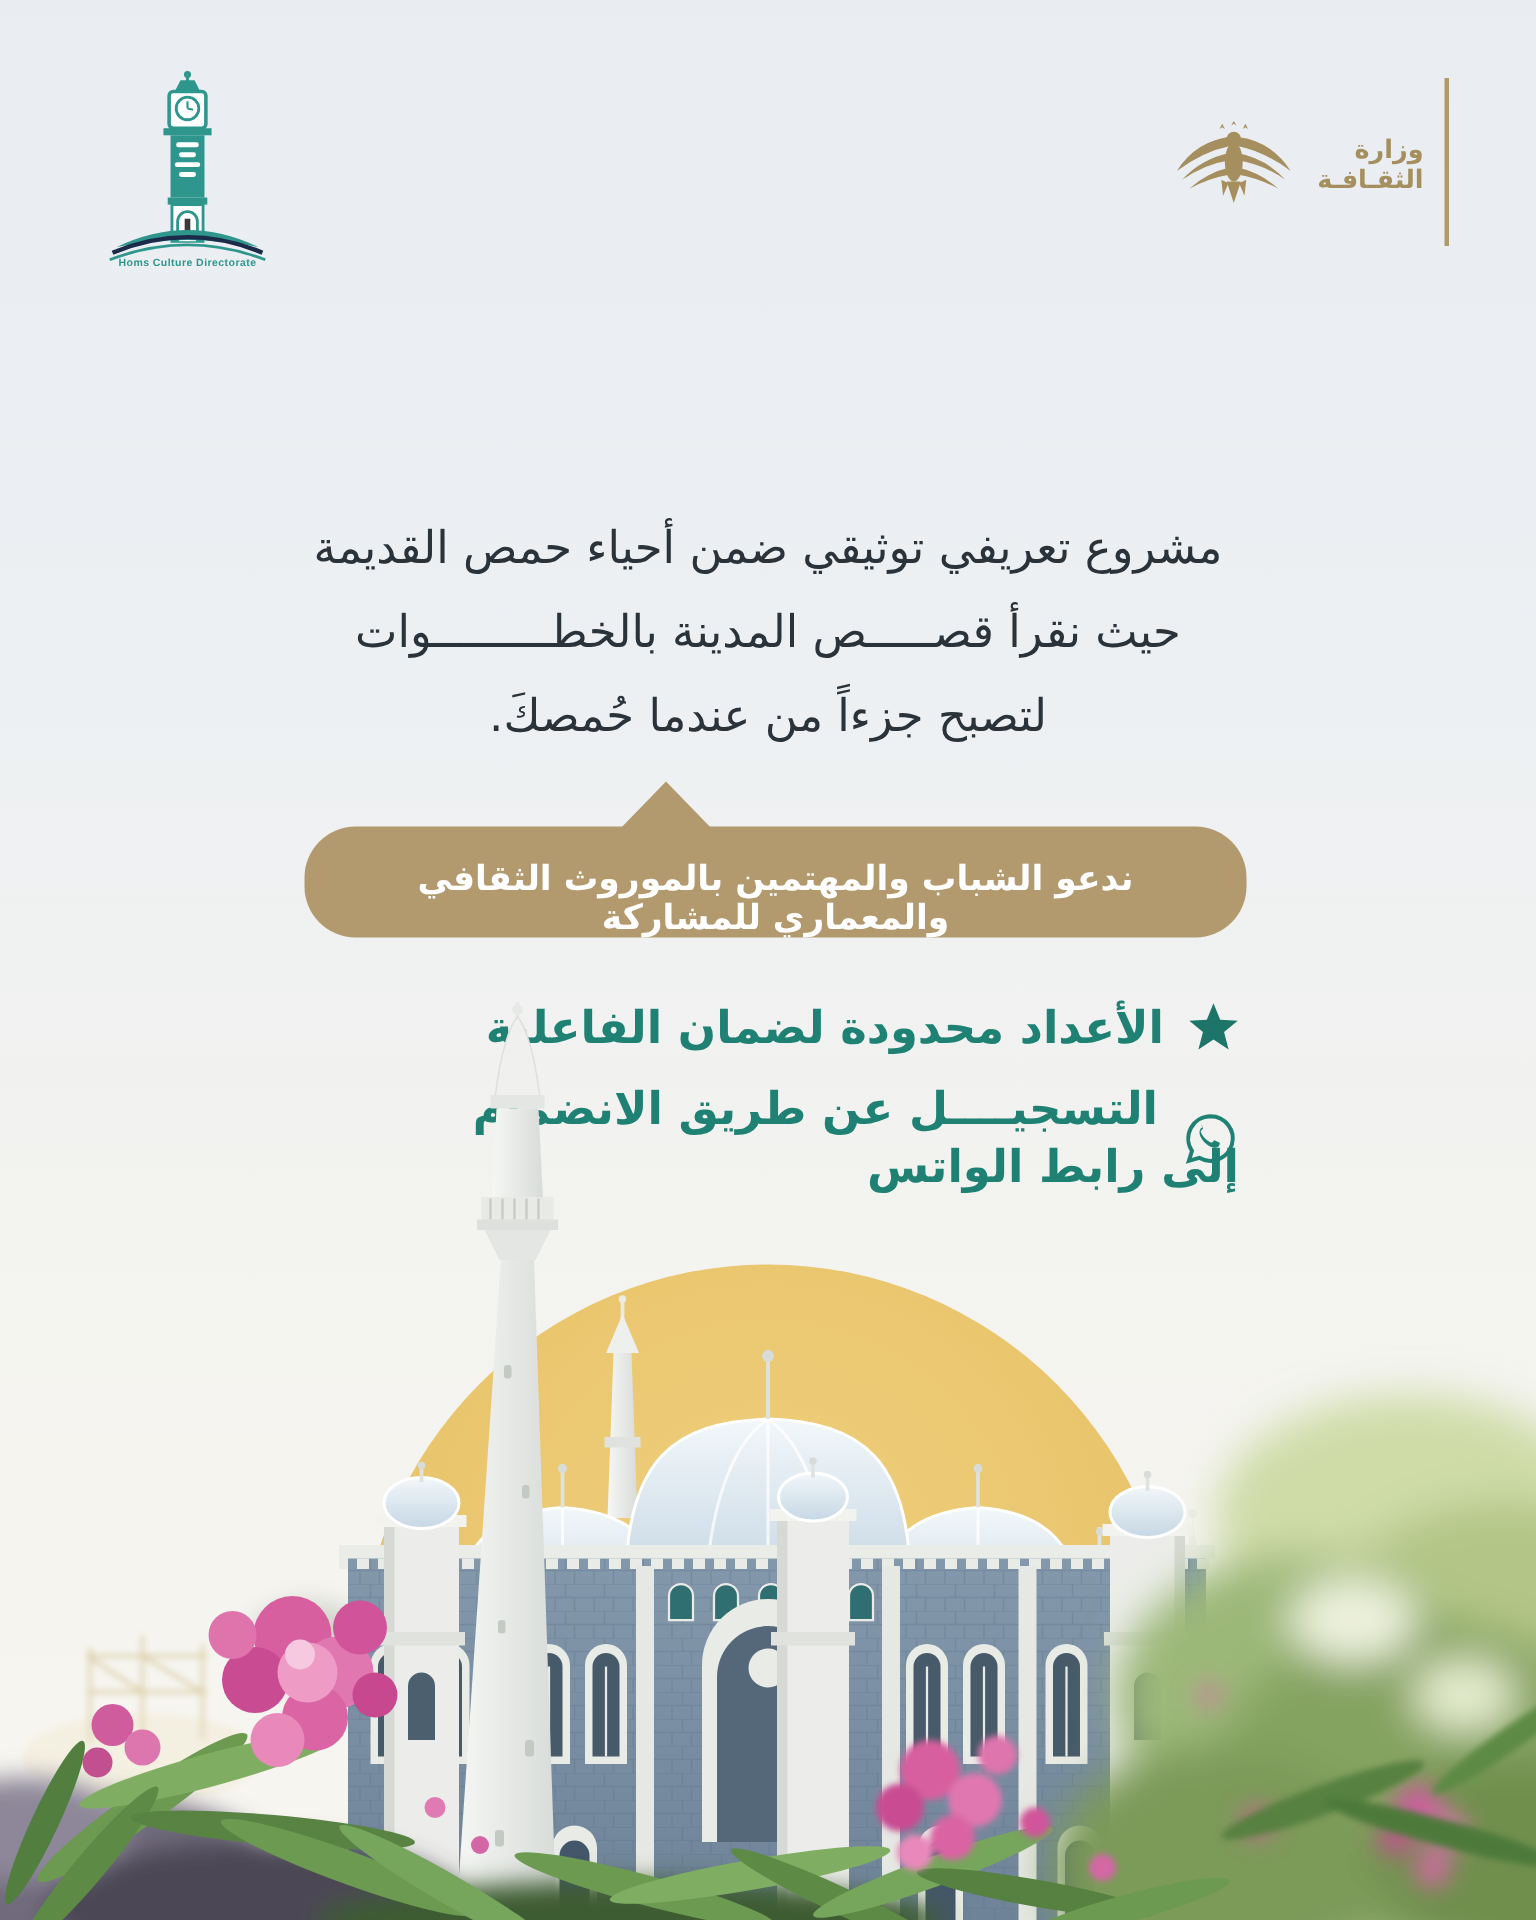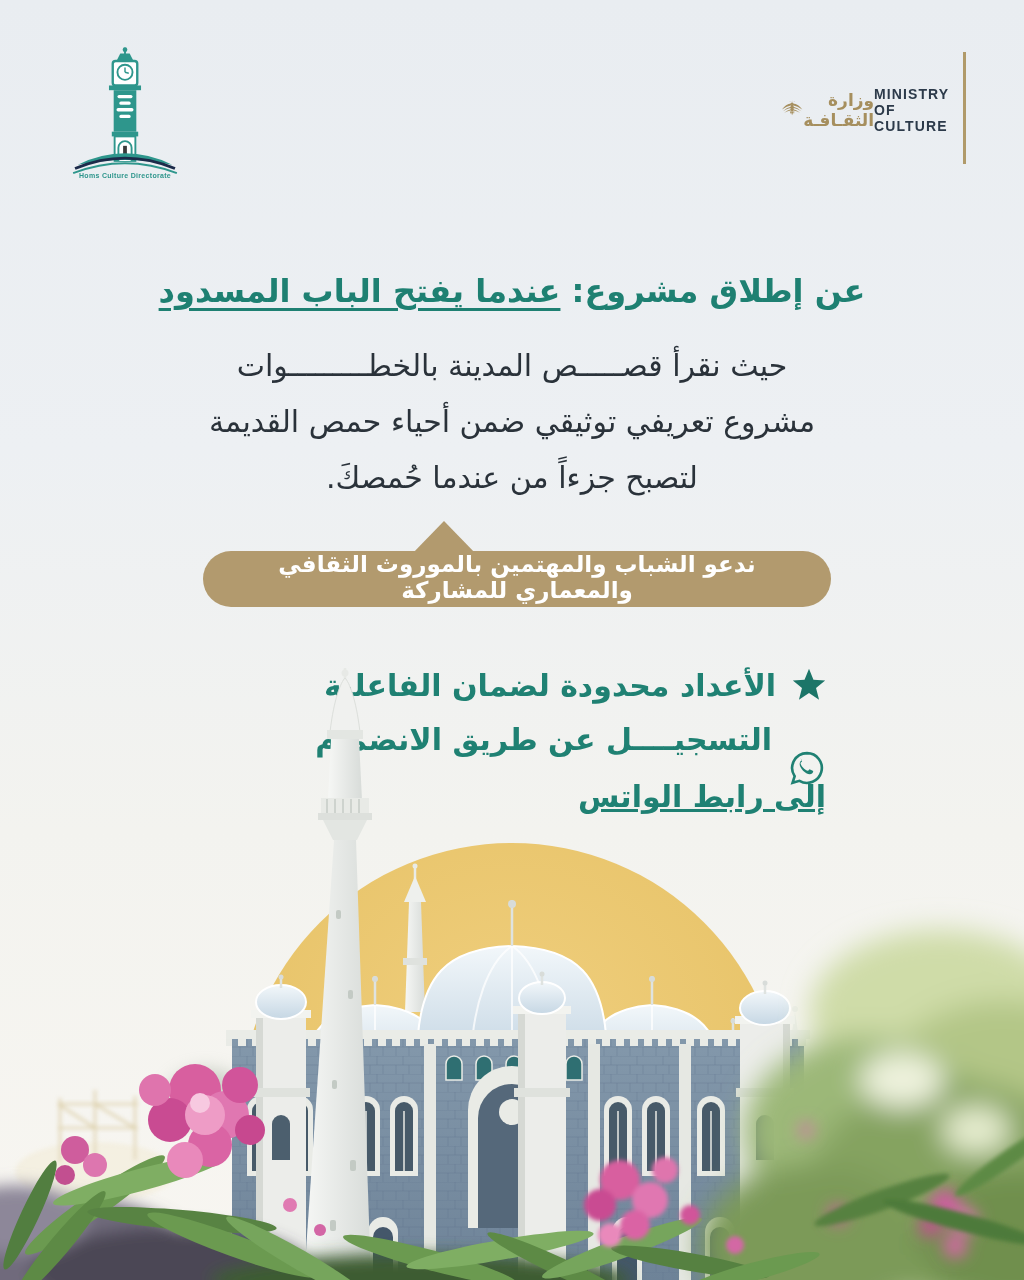--- a/index.html
+++ b/index.html
@@ -20,33 +20,33 @@
   .gold-line{width:3px;background:#b09a6a;height:112px;align-self:center;}
   
   .h1{position:absolute;top:208px;left:0;width:100%;text-align:center;direction:rtl;
       font-size:34px;font-weight:bold;color:#232b33;}
   .h2{position:absolute;top:272px;left:0;width:100%;text-align:center;direction:rtl;
       font-size:32px;font-weight:bold;color:#1e8072;}
   .h2 .u{text-decoration:underline;text-underline-offset:6px;text-decoration-thickness:2.5px;}
   .body-text{position:absolute;top:338px;left:0;width:100%;text-align:center;direction:rtl;
       font-size:30px;color:#2a323a;line-height:56px;}
   
-  .banner{position:absolute;left:203px;top:551px;width:628px;height:56px;background:#b29a6e;
-      border-radius:34px;display:flex;align-items:flex-start;justify-content:center;}
+  .banner{position:absolute;left:203px;top:551px;width:628px;height:74px;background:#b29a6e;
+      border-radius:34px;display:flex;align-items:flex-end;justify-content:center;}
   .banner-tip{position:absolute;top:-30px;left:208px;width:0;height:0;
       border-left:33px solid transparent;border-right:33px solid transparent;border-bottom:34px solid #b29a6e;}
   .banner-text{color:#ffffff;font-size:23px;font-weight:bold;direction:rtl;text-align:center;padding:0 26px;}
   
   .notes{position:absolute;top:666px;right:196px;direction:rtl;}
   .note-row{display:flex;align-items:center;gap:14px;color:#1f8173;}
   .note-row.first{margin-bottom:18px;}
   .note-text{font-size:30px;font-weight:600;color:#1f8173;white-space:nowrap;}
   .note2-lines{display:flex;flex-direction:column;align-items:flex-start;}
   .note2-lines .l1{font-size:30px;font-weight:600;}
-  .note2-lines .l2{font-size:30px;font-weight:600;margin-right:-54px;margin-top:22px;text-decoration:underline;}
+  .note2-lines .l2{font-size:30px;font-weight:600;margin-right:-54px;margin-top:4px;}
   .icon-box{flex:0 0 auto;display:flex;align-items:center;justify-content:center;}
   
   .scene{position:absolute;left:0;top:660px;width:1024px;height:620px;}
 </style>
 </head>
 <body>
 
 <div class="poster">
 
   <div class="homs-logo">
@@ -92,30 +92,28 @@
           <path d="M120 76 Q100 58 74 52 L74 60 Q98 64 120 76 Z"></path>
           <ellipse cx="70" cy="46" rx="10" ry="22"></ellipse>
           <circle cx="70" cy="20" r="8"></circle>
           <polygon points="62,18 52,22 62,25"></polygon>
           <polygon points="62,68 78,68 70,92"></polygon>
           <polygon points="56,66 64,70 58,84"></polygon>
           <polygon points="84,66 76,70 82,84"></polygon>
         </g>
       </svg>
       <div class="ministry-ar">وزارة الثقـافـة</div>
-      <div class="ministry-en">MINISTRY OF CULTURE</div>
     </div>
     <div class="gold-line"></div>
   </div>
 
-  <div class="h2"><span>عن إطلاق مشروع: </span><span class="u">عندما يفتح الباب المسدود</span></div>
 
   <div class="body-text">
+    <div>مشروع تعريفي  توثيقي ضمن أحياء حمص القديمة</div>
     <div>حيث نقرأ قصـــــص المدينة بالخطـــــــــوات</div>
-    <div>مشروع تعريفي  توثيقي ضمن أحياء حمص القديمة</div>
     <div>لتصبح جزءاً من عندما حُمصكَ.</div>
   </div>
 
   <div class="banner">
     <div class="banner-tip"></div>
     <div class="banner-text">ندعو الشباب والمهتمين بالموروث الثقافي والمعماري للمشاركة</div>
   </div>
 
   <div class="notes">
     <div class="note-row first">

